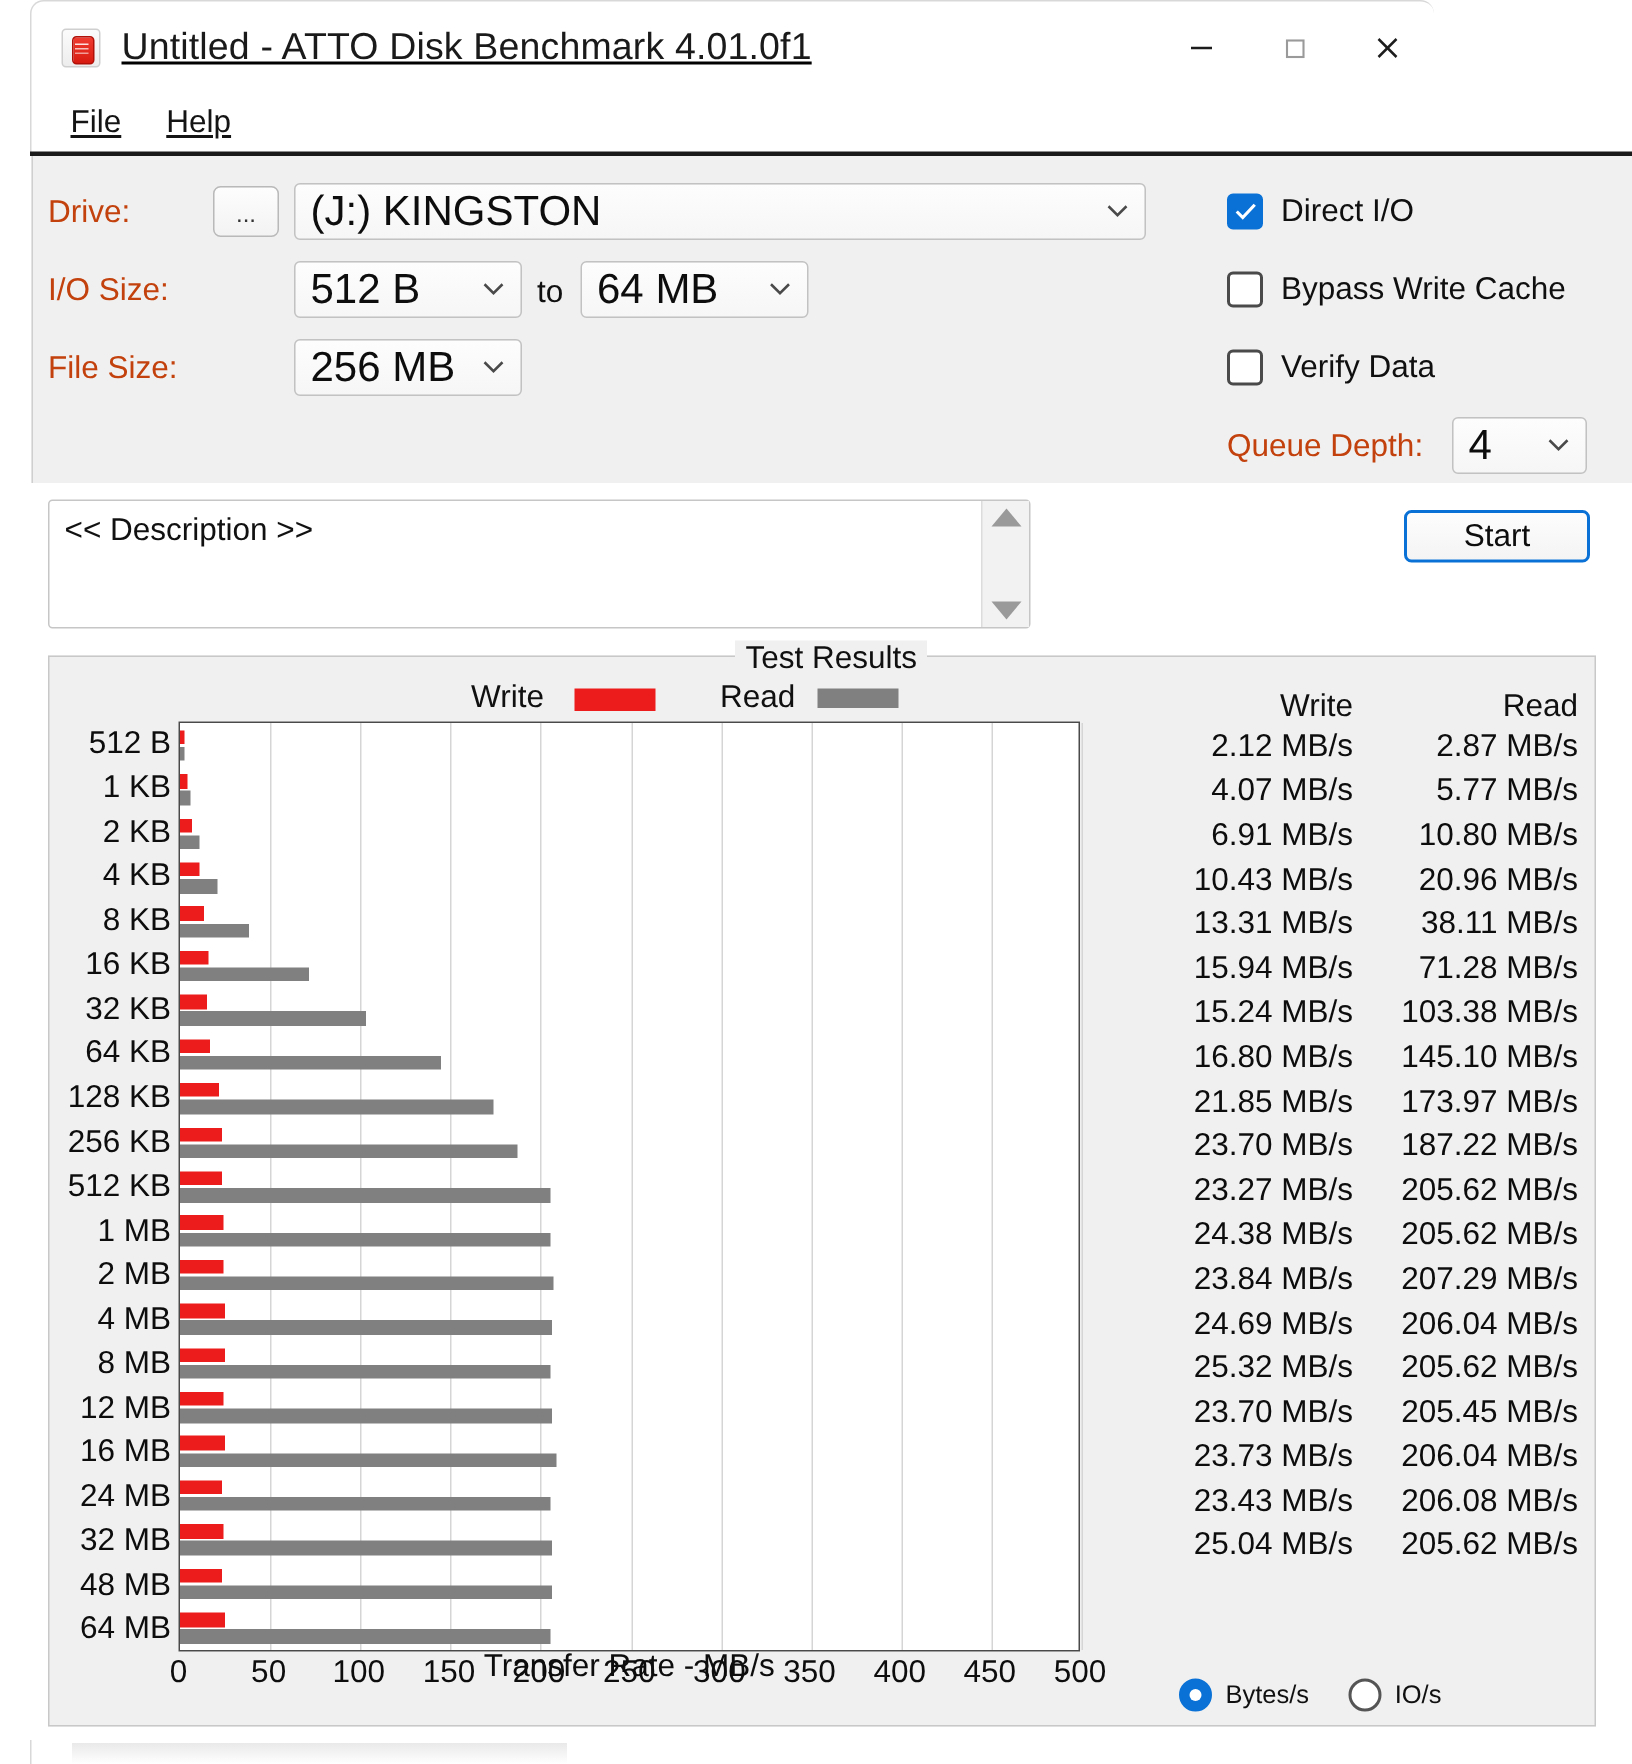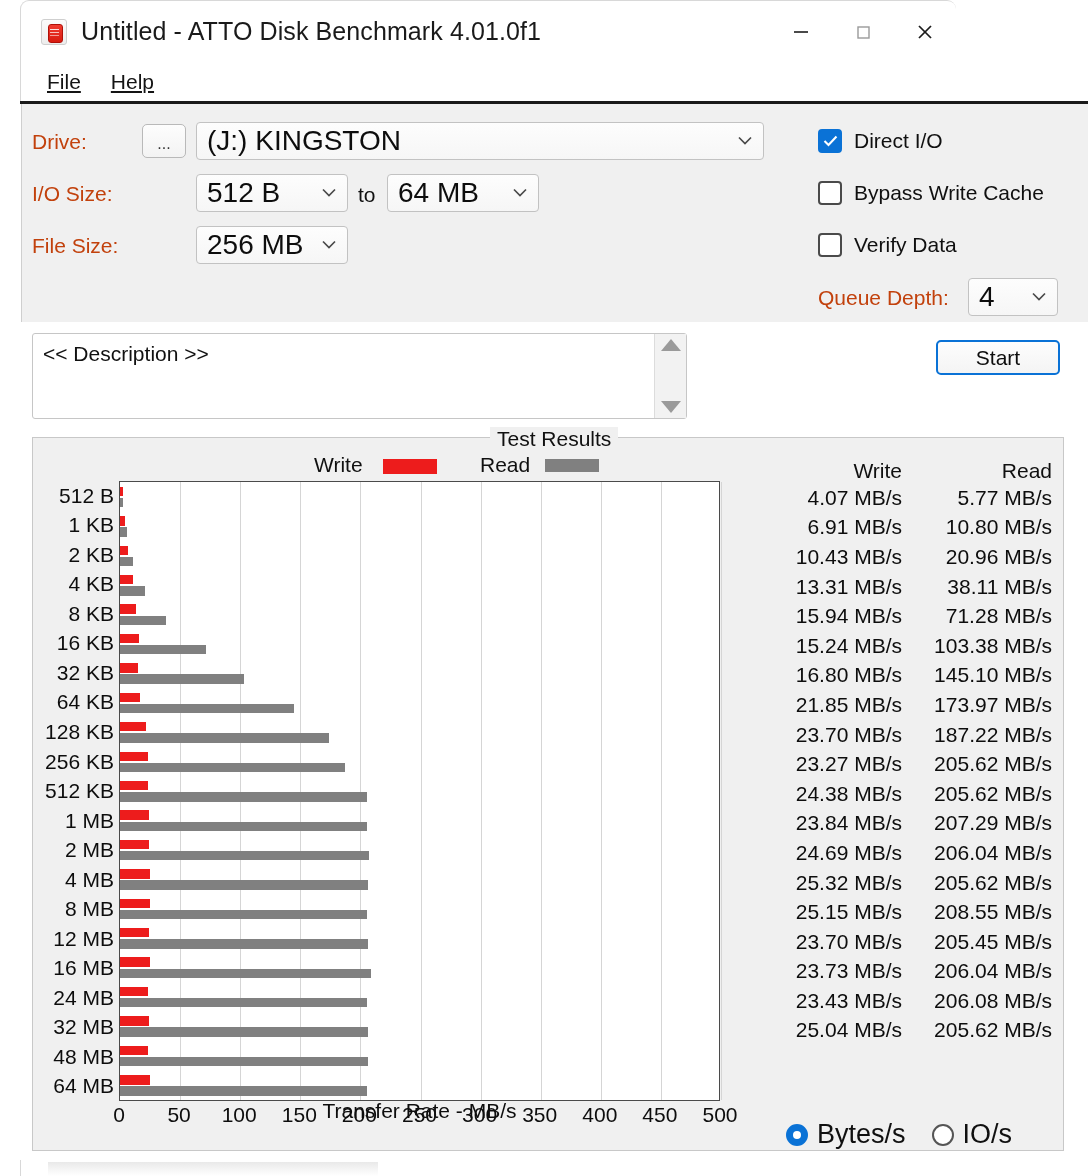--- a/index.html
+++ b/index.html
@@ -17,21 +17,21 @@
   }
 
   
   .titlebar {
     position: absolute; left: 20px; top: 0; width: 936px; height: 62px;
     background: #ffffff;
     border-top-left-radius: 9px;
     border-top-right-radius: 9px;
     border-top: 1px solid #d8d8d8;
     border-left: 1px solid #d8d8d8;
-    display: flex; align-items: center;
+    display: flex; align-items: center; text-decoration: underline;
   }
   .app-icon {
     width: 26px; height: 26px; margin-left: 20px; margin-right: 14px;
     background: linear-gradient(#fbfbfb, #ededed);
     border: 1px solid #cfcfcf; border-radius: 3px;
     position: relative; flex: none;
   }
   .app-icon::before {
     content: ""; position: absolute; left: 6px; top: 4px;
     width: 13px; height: 17px; border-radius: 3px;
@@ -210,21 +210,21 @@
 
   
   .radios { position: absolute; left: 786px; top: 1119px; display: flex; align-items: center; gap: 26px; }
   .radio { display: flex; align-items: center; gap: 9px; }
   .rdot { width: 22px; height: 22px; border-radius: 50%; border: 2px solid #555; background: #fff; flex: none; }
   .rdot.sel {
     border-color: #0a72d6; background: #0a72d6;
     display: flex; align-items: center; justify-content: center;
   }
   .rdot.sel::after { content: ""; width: 8px; height: 8px; border-radius: 50%; background: #fff; }
-  .rtext { font-size: 27px; color: #101010; }
+  .rtext { font-size: 17px; color: #101010; }
 
   .bottom-edge {
     position: absolute; left: 20px; top: 1160px; width: 1068px; height: 16px;
     background: #ffffff; border-left: 1px solid #d8d8d8;
   }
   .shadow-strip {
     position: absolute; left: 48px; top: 1162px; width: 330px; height: 14px;
     background: linear-gradient(180deg,#e9e9e9,#ffffff);
   }
 </style>
@@ -489,20 +489,24 @@
     <div class="xtitle">Transfer Rate - MB/s</div>
   </div>
 
   <div class="valtable">
     <div class="vt-head">
       <div class="c1">Write</div>
       <div class="c2">Read</div>
     </div>
     <div id="vt-body">
         <div class="vt-row">
+          <div class="c1">2.12 MB/s</div>
+          <div class="c2">2.87 MB/s</div>
+        </div>
+        <div class="vt-row">
           <div class="c1">4.07 MB/s</div>
           <div class="c2">5.77 MB/s</div>
         </div>
         <div class="vt-row">
           <div class="c1">6.91 MB/s</div>
           <div class="c2">10.80 MB/s</div>
         </div>
         <div class="vt-row">
           <div class="c1">10.43 MB/s</div>
           <div class="c2">20.96 MB/s</div>
@@ -543,24 +547,20 @@
           <div class="c1">23.84 MB/s</div>
           <div class="c2">207.29 MB/s</div>
         </div>
         <div class="vt-row">
           <div class="c1">24.69 MB/s</div>
           <div class="c2">206.04 MB/s</div>
         </div>
         <div class="vt-row">
           <div class="c1">25.32 MB/s</div>
           <div class="c2">205.62 MB/s</div>
-        </div>
-        <div class="vt-row">
-          <div class="c1">25.15 MB/s</div>
-          <div class="c2">208.55 MB/s</div>
         </div>
         <div class="vt-row">
           <div class="c1">23.70 MB/s</div>
           <div class="c2">205.45 MB/s</div>
         </div>
         <div class="vt-row">
           <div class="c1">23.73 MB/s</div>
           <div class="c2">206.04 MB/s</div>
         </div>
         <div class="vt-row">

